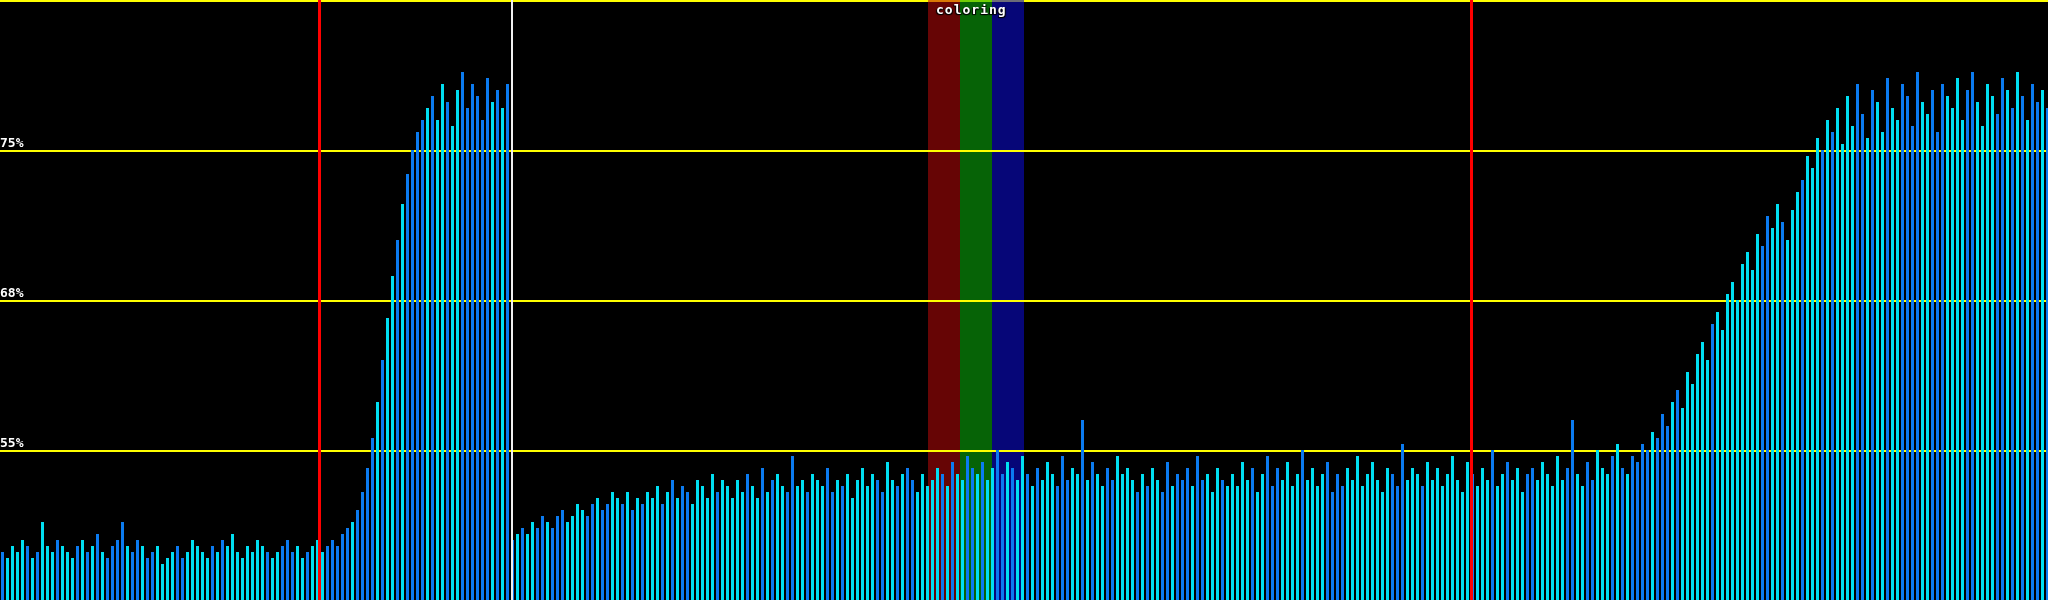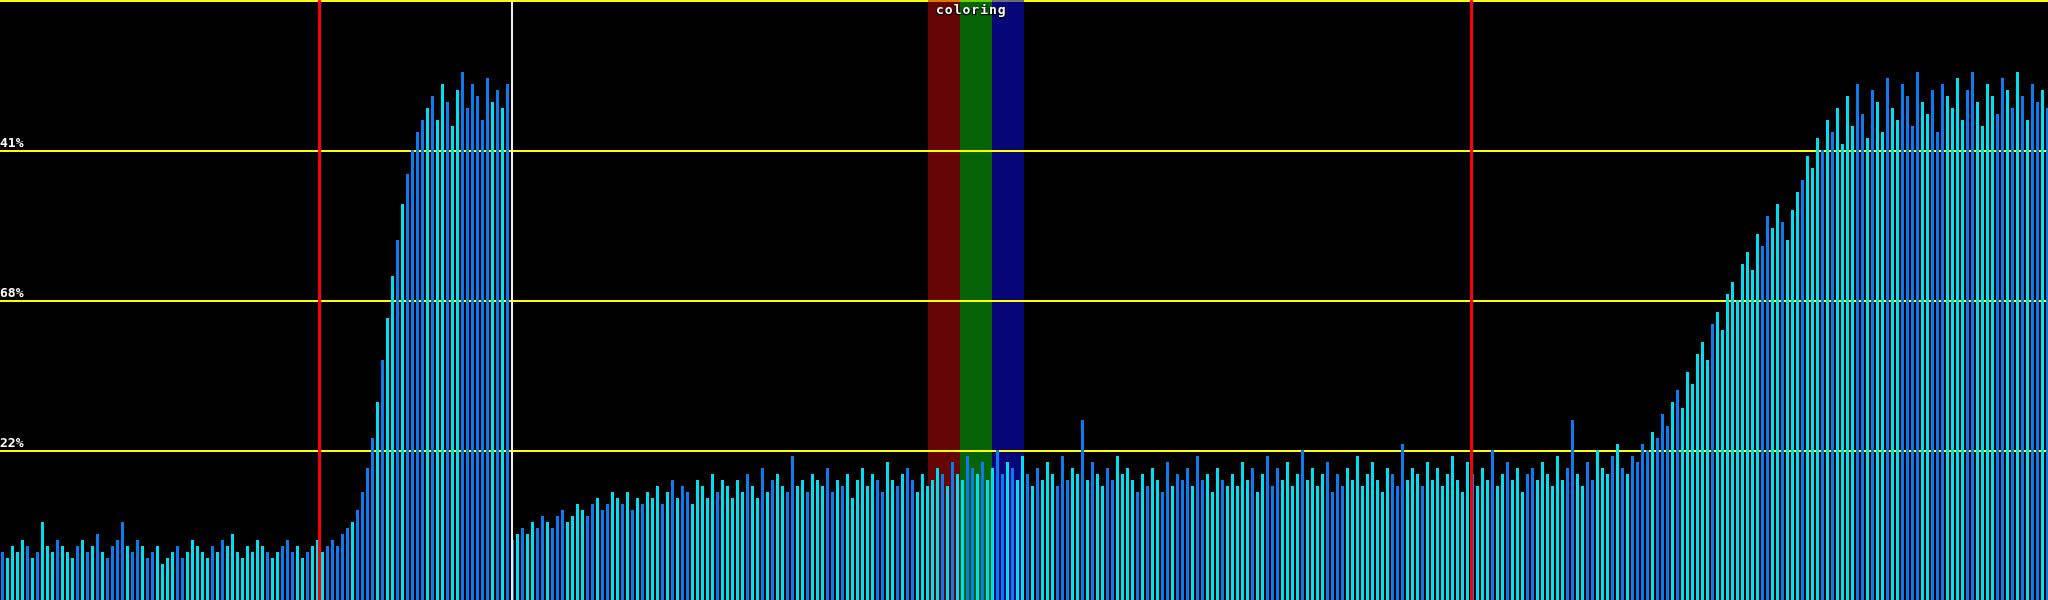--- a/index.html
+++ b/index.html
@@ -21,23 +21,23 @@
     position:absolute;left:936px;top:3px;z-index:7;
     font:bold 13px "DejaVu Sans Mono",monospace;
     color:#fff;letter-spacing:1px;line-height:13px;
     text-shadow:1px 1px 1px #000,-1px 1px 1px #000;
   }
 </style>
 </head>
 <body>
 
 <div class="chart" id="chart">
-  <span class="ytick yt75">41%</span>
+  <span class="ytick yt75">75%</span>
   <span class="ytick yt50">68%</span>
-  <span class="ytick yt25">22%</span>
+  <span class="ytick yt25">55%</span>
   <span class="band-label">coloring</span>
 <div class="hline hline-top" style="top: 0px; background: rgb(255, 255, 0);"></div>
     <div class="hline" style="top: 150px; background: rgb(255, 255, 0);"></div>
     <div class="hline" style="top: 300px; background: rgb(255, 255, 0);"></div>
     <div class="hline" style="top: 450px; background: rgb(255, 255, 0);"></div>
     <div class="band" style="left: 928px; width: 32px; background: rgba(186, 10, 10, 0.55);"></div>
     <div class="band" style="left: 960px; width: 32px; background: rgba(10, 170, 10, 0.58);"></div>
     <div class="band" style="left: 992px; width: 32px; background: rgba(10, 10, 200, 0.6);"></div>
     <div class="bar" style="left: 1px; width: 3px; height: 48px; background: rgb(11, 123, 240);"></div>
     <div class="bar" style="left: 6px; width: 3px; height: 42px; background: rgb(0, 223, 242);"></div>

